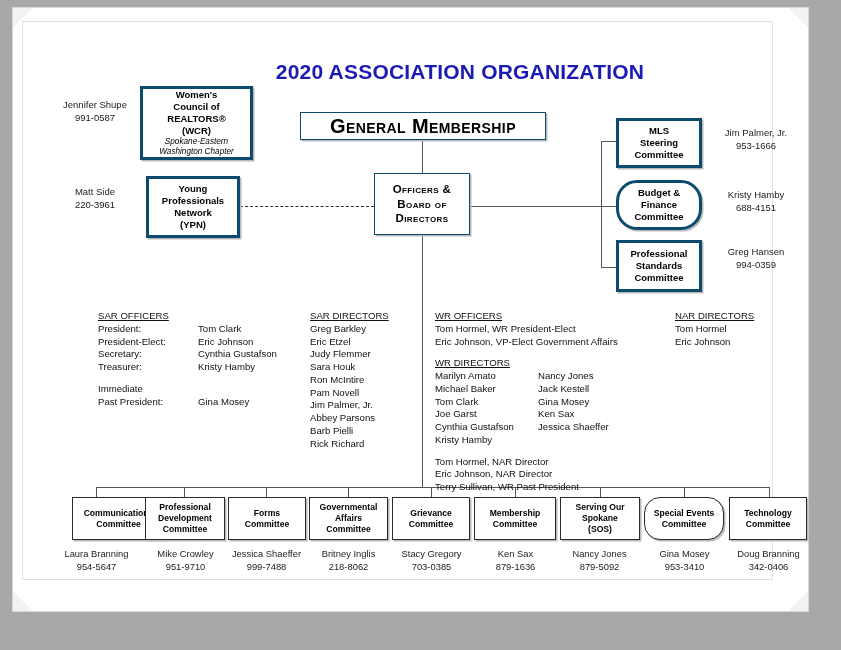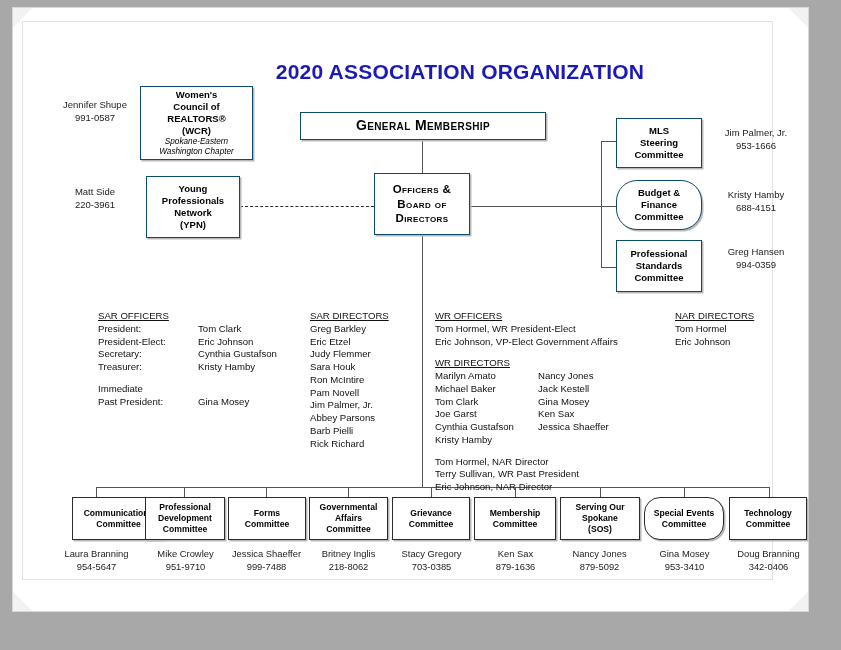--- a/index.html
+++ b/index.html
@@ -35,34 +35,34 @@
     position:absolute;left:250px;top:60px;width:420px;
     text-align:center;
     color:#1a1ab4;font-weight:bold;font-size:21px;
     letter-spacing:.2px;
     font-family:"Liberation Sans", sans-serif;
   }
 
   
   .box{
     position:absolute;
-    border:1px solid #0c4a6e;
+    border:3px solid #0c4a6e;
     box-shadow:1.5px 1.5px 0 #b9b9b9;
     background:#fff;
     display:flex;align-items:center;justify-content:center;
     flex-direction:column;
     text-align:center;
     font-size:9.5px;font-weight:bold;line-height:1.25;
     color:#000;
     box-sizing:border-box;
     padding:2px 11px;
   }
   .box .sub{font-weight:normal;font-style:italic;font-size:8.2px;line-height:1.2;}
   .box.smallcaps{
-    font-variant:small-caps;font-size:14px;letter-spacing:.4px;
+    font-variant:small-caps;font-size:20px;letter-spacing:.4px;
     border-width:1.4px;
   }
 
   
   .contact{
     position:absolute;text-align:center;font-size:9.5px;line-height:1.35;
     color:#222;white-space:nowrap;
   }
   .contact.left{text-align:center;}
   .contact.right{text-align:center;}
@@ -258,22 +258,22 @@
       <div class="col">
         <div class="nowrap">Nancy Jones</div>
         <div class="nowrap">Jack Kestell</div>
         <div class="nowrap">Gina Mosey</div>
         <div class="nowrap">Ken Sax</div>
         <div class="nowrap">Jessica Shaeffer</div>
       </div>
     </div>
     <div class="gap"></div>
     <div class="nowrap">Tom Hormel, NAR Director</div>
+    <div class="nowrap">Eric Johnson, NAR Director</div>
     <div class="nowrap">Terry Sullivan, WR Past President</div>
-    <div class="nowrap">Eric Johnson, NAR Director</div>
   </div>
 
   <div class="roster" style="left:675px;top:310px;width:120px;">
     <div class="hd">NAR DIRECTORS</div>
     <div class="nowrap">Tom Hormel</div>
     <div class="nowrap">Eric Johnson</div>
   </div>
 
   <div class="cbox" style="left:50px;width:93px;margin-left:22px;">
     <div>

